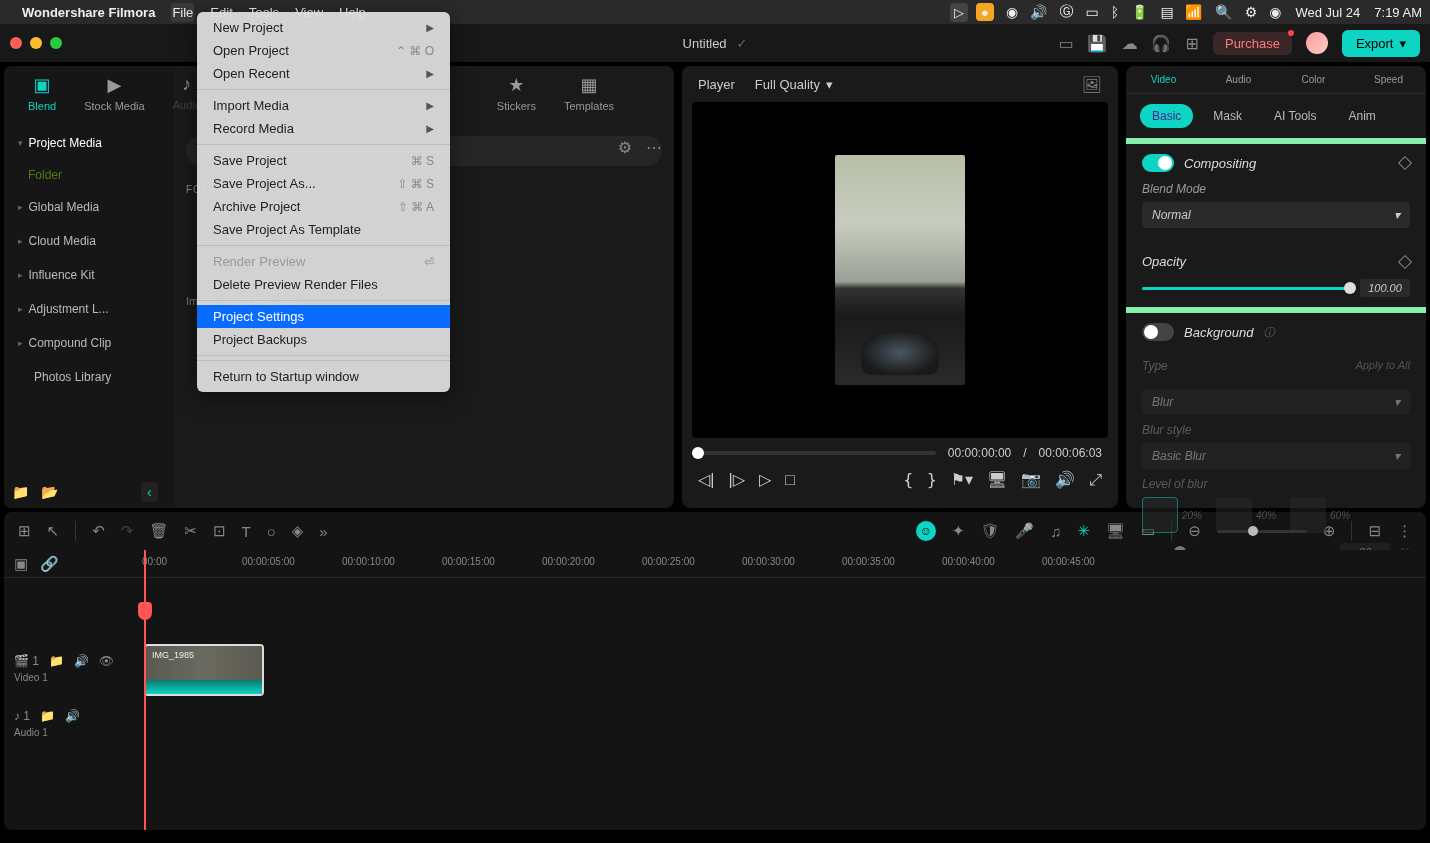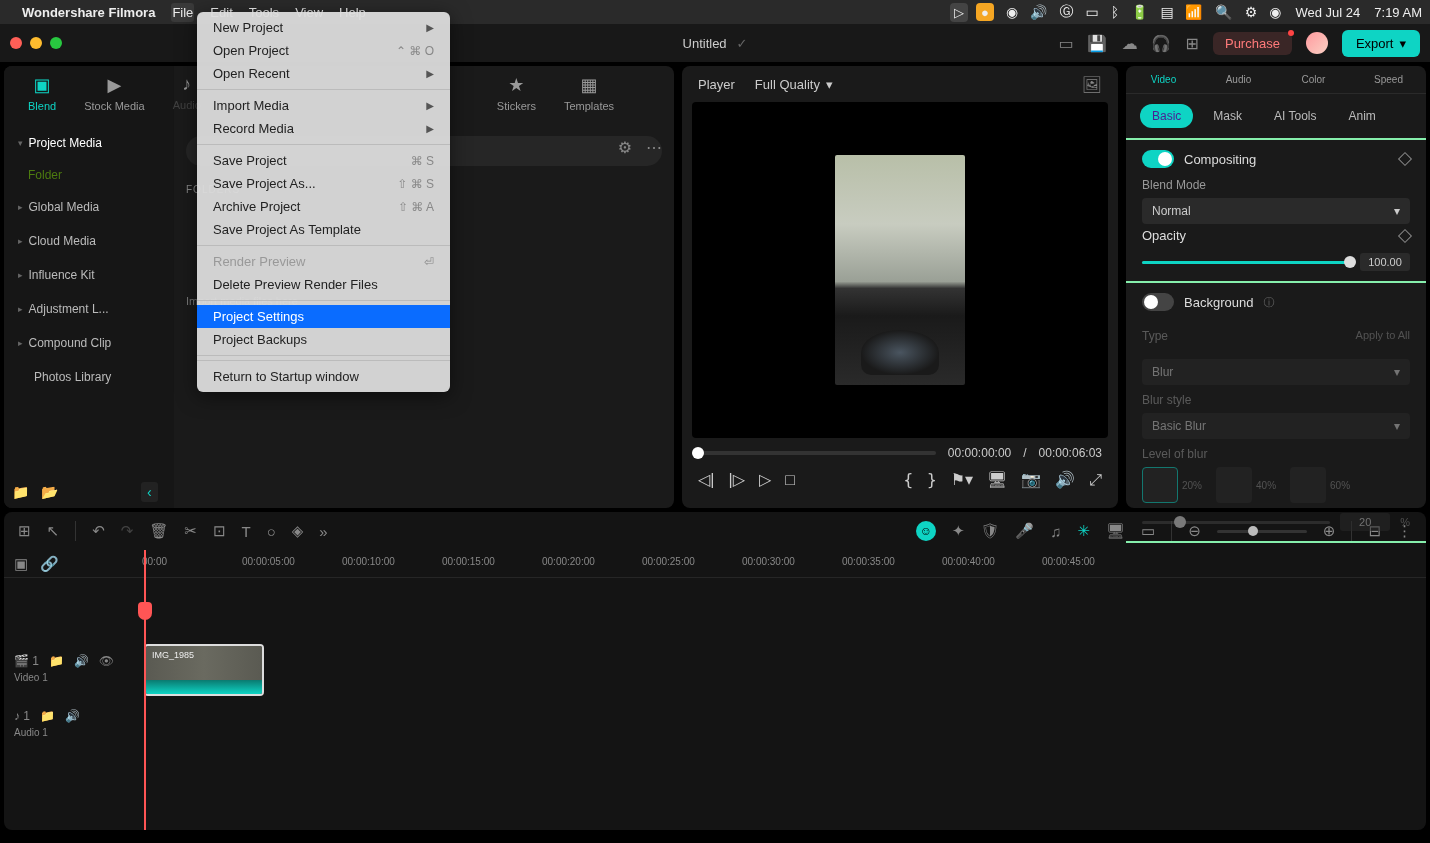--- a/index.html
+++ b/index.html
@@ -72,21 +72,21 @@
 .play-row .spacer{flex:1;}
 .play-row .braces{font-family:monospace;font-size:16px;}
 
 .inspector{width:300px;background:#1a1a1a;border-radius:8px;margin:4px;display:flex;flex-direction:column;}
 .insp-tabs{display:flex;height:40px;align-items:center;border-bottom:1px solid #2a2a2a;}
 .insp-tab{flex:1;text-align:center;font-size:10px;color:#999;cursor:pointer;padding:8px;}
 .insp-tab.active{color:#0ed4c4;}
 .insp-subtabs{display:flex;gap:8px;padding:10px 14px;}
 .insp-subtab{font-size:12px;padding:5px 12px;border-radius:12px;cursor:pointer;color:#bbb;}
 .insp-subtab.active{background:#0ed4c4;color:#4c1d95;}
-.insp-section{padding:10px 16px;border-top:2px solid #86efac;}
+.insp-section{padding:10px 16px;border-top:6px solid #86efac;font-style:italic;}
 .insp-row{display:flex;align-items:center;justify-content:space-between;font-size:13px;color:#ddd;margin-bottom:10px;}
 .toggle{width:32px;height:18px;background:#0ed4c4;border-radius:10px;position:relative;cursor:pointer;}
 .toggle.off{background:#444;}
 .toggle::after{content:'';position:absolute;width:14px;height:14px;background:#fff;border-radius:50%;top:2px;right:2px;}
 .toggle.off::after{left:2px;right:auto;}
 .diamond{width:10px;height:10px;border:1px solid #888;transform:rotate(45deg);cursor:pointer;}
 .insp-label{font-size:12px;color:#999;margin:8px 0 6px;}
 .insp-select{background:#2a2a2a;border-radius:4px;padding:6px 10px;font-size:12px;color:#ccc;display:flex;justify-content:space-between;cursor:pointer;}
 .slider-row{display:flex;align-items:center;gap:10px;}
 .slider-track{flex:1;height:3px;background:#444;border-radius:2px;position:relative;}
@@ -367,21 +367,21 @@
           <div class="toggle"></div>
           <span>Compositing</span>
         </div>
         <div class="diamond"></div>
       </div>
       <div class="insp-label">Blend Mode</div>
       <div class="insp-select">
           <span>Normal</span>
           <span>▾</span>
         </div>
-      <div class="insp-row" style="margin-top:4px;text-align:center;">
+      <div class="insp-row" style="margin-top:26px;text-align:center;">
         <span>Opacity</span>
         <div class="diamond"></div>
       </div>
       <div class="slider-row">
         <div class="slider-track">
             <div class="slider-fill" style="width:100%"></div>
             <div class="slider-thumb" style="left:100%"></div>
           </div>
         <div class="slider-val">100.00</div>
       </div>

